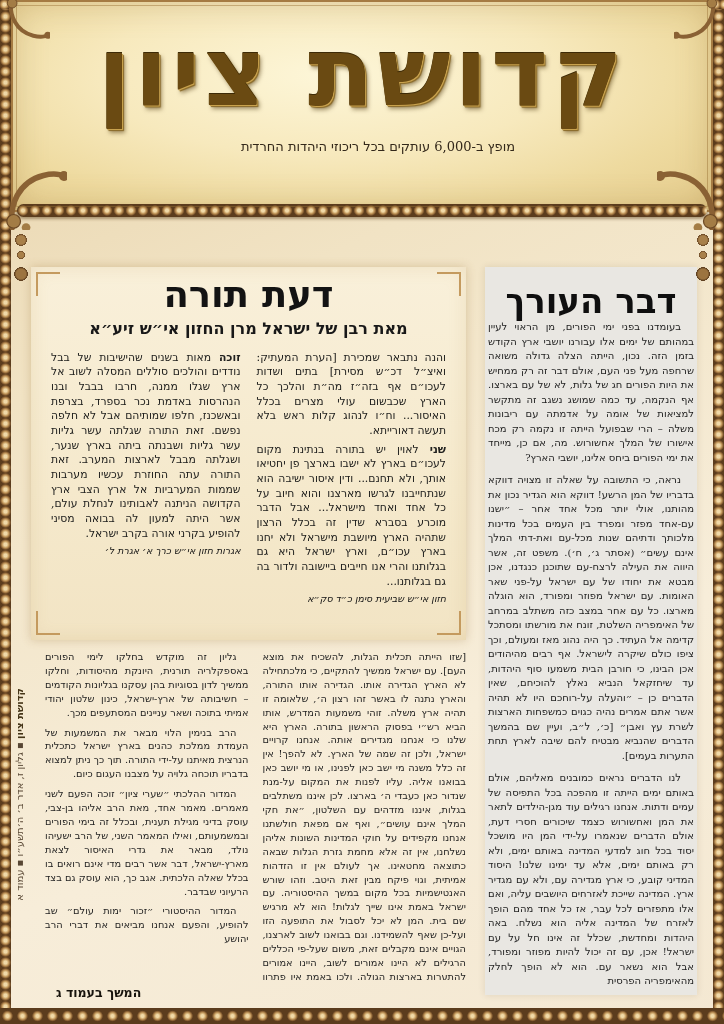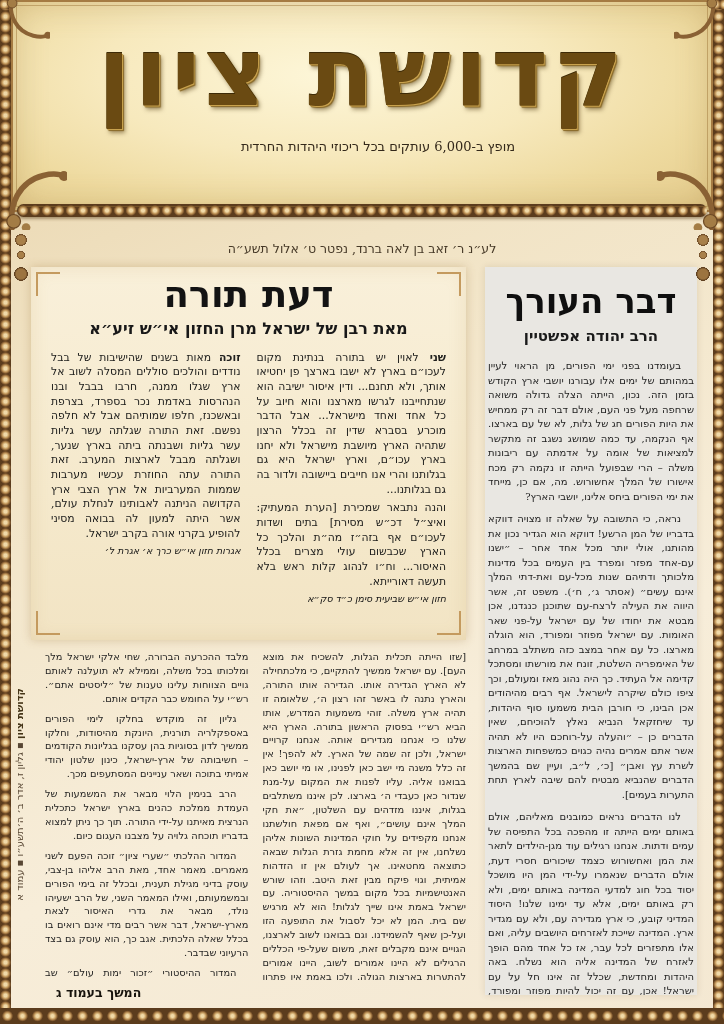--- a/index.html
+++ b/index.html
@@ -158,62 +158,59 @@
     <svg class="sw sw-tl">
         <use href="#swirl"></use>
       </svg>
     <svg class="sw sw-tr">
         <use href="#swirl"></use>
       </svg>
   </header>
   <div class="hang hang-l"></div>
   <div class="hang hang-r"></div>
 
-  <div class="dedication">לע״נ ר׳ זאב בן לאה ברנד, נפטר ט׳ אלול תשע״ה</div>
 
   <aside class="editor">
     <h2>דבר העורך</h2>
-    <h3>הרב יהודה אפשטיין</h3>
     <p>בעומדנו בפני ימי הפורים, מן הראוי לעיין במהותם של ימים אלו עבורנו יושבי ארץ הקודש בזמן הזה. נכון, הייתה הצלה גדולה משואה שרחפה מעל פני העם, אולם דבר זה רק ממחיש את היות הפורים חג של גלות, לא של עם בארצו. אף הנקמה, עד כמה שמושג נשגב זה מתקשר למציאות של אומה על אדמתה עם ריבונות משלה – הרי שבפועל הייתה זו נקמה רק מכח אישורו של המלך אחשורוש. מה, אם כן, מייחד את ימי הפורים ביחס אלינו, יושבי הארץ?</p>
     <p>נראה, כי התשובה על שאלה זו מצויה דווקא בדבריו של המן הרשע! דווקא הוא הגדיר נכון את מהותנו, אולי יותר מכל אחד אחר – ״ישנו עם-אחד מפזר ומפרד בין העמים בכל מדינות מלכותך ודתיהם שנות מכל-עם ואת-דתי המלך אינם עשים״ (אסתר ג׳, ח׳). משפט זה, אשר היווה את העילה לרצח-עם שתוכנן כנגדנו, אכן מבטא את יחודו של עם ישראל על-פני שאר האומות. עם ישראל מפוזר ומפורד, הוא הוגלה מארצו. כל עם אחר במצב כזה משתלב במרחב של האימפריה השלטת, זונח את מורשתו ומסתכל קדימה אל העתיד. כך היה נהוג מאז ומעולם, וכך ציפו כולם שיקרה לישראל. אף רבים מהיהודים אכן הבינו, כי חורבן הבית משמעו סוף היהדות, עד שיחזקאל הנביא נאלץ להוכיחם, שאין הדברים כן – ״והעלה על-רוחכם היו לא תהיה אשר אתם אמרים נהיה כגוים כמשפחות הארצות לשרת עץ ואבן״ [כ׳, ל״ב, ועיין שם בהמשך הדברים שהנביא מבטיח להם שיבה לארץ תחת התערות בעמים].</p>
     <p>לנו הדברים נראים כמובנים מאליהם, אולם באותם ימים הייתה זו מהפכה בכל התפיסה של עמים ודתות. אנחנו רגילים עוד מגן-הילדים לתאר את המן ואחשורוש כצמד שיכורים חסרי דעת, אולם הדברים שנאמרו על-ידי המן היו מושכל יסוד בכל חוג למדעי המדינה באותם ימים, ולא רק באותם ימים, אלא עד ימינו שלנו! היסוד המדיני קובע, כי ארץ מגדירה עם, ולא עם מגדיר ארץ. המדינה שייכת לאזרחים היושבים עליה, ואם אלו מתפזרים לכל עבר, אז כל אחד מהם הופך לאזרח של המדינה אליה הוא נשלח. באה היהדות ומחדשת, שכלל זה אינו חל על עם ישראל! אכן, עם זה יכול להיות מפוזר ומפורד, אבל הוא נשאר עם. הוא לא הופך לחלק מהאימפריה הפרסית</p>
   </aside>
 
   <section class="daat">
     <div class="corner c-tl"></div>
     <div class="corner c-tr"></div>
     <div class="corner c-bl"></div>
     <div class="corner c-br"></div>
     <h2>דעת תורה</h2>
     <h3>מאת רבן של ישראל מרן החזון אי״ש זיע״א</h3>
     <div class="daat-cols">
       <div class="daat-col">
+        <p>והנה נתבאר שמכירת [הערת המעתיק: ואיצ״ל דכ״ש מסירת] בתים ושדות לעכו״ם אף בזה״ז מה״ת והלכך כל הארץ שכבשום עולי מצרים בכלל האיסור... וח״ו לנהוג קלות ראש בלא תעשה דאורייתא.</p>
         <p>
           <b class="lead">שני</b>
           <span>לאוין יש בתורה בנתינת מקום לעכו״ם בארץ לא ישבו בארצך פן יחטיאו אותך, ולא תחנם... ודין איסור ישיבה הוא שנתחייבנו לגרשו מארצנו והוא חיוב על כל אחד ואחד מישראל... אבל הדבר מוכרע בסברא שדין זה בכלל הרצון שתהיה הארץ מיושבת מישראל ולא יחנו בארץ עכו״ם, וארץ ישראל היא גם בגלותנו והרי אנו חייבים ביישובה ולדור בה גם בגלותנו...</span>
         </p>
-        <p>והנה נתבאר שמכירת [הערת המעתיק: ואיצ״ל דכ״ש מסירת] בתים ושדות לעכו״ם אף בזה״ז מה״ת והלכך כל הארץ שכבשום עולי מצרים בכלל האיסור... וח״ו לנהוג קלות ראש בלא תעשה דאורייתא.</p>
         <div class="cite">חזון אי״ש שביעית סימן כ״ד סק״א</div>
       </div>
       <div class="daat-col">
         <p>
           <b class="lead">זוכה</b>
           <span>מאות בשנים שהישיבות של בבל נודדים והולכים סוללים המסלה לשוב אל ארץ שגלו ממנה, חרבו בבבל ובנו הנהרסות באדמת נכר בספרד, בצרפת ובאשכנז, חלפו שמותיהם אבל לא חלפה נפשם. זאת התורה שגלתה עשר גליות עשר גליות ושבנתה ביתה בארץ שנער, ושגלתה מבבל לארצות המערב. זאת התורה עתה החוזרת עכשיו מערבות שממות המערביות אל ארץ הצבי ארץ הקדושה הניתנה לאבותינו לנחלת עולם, אשר היתה למעון לה בבואה מסיני להופיע בקרני אורה בקרב ישראל.</span>
         </p>
         <div class="cite">אגרות חזון אי״ש כרך א׳ אגרת ל׳</div>
       </div>
     </div>
   </section>
 
   <section class="bottom">
     <div class="bcol">
       <p class="cont">[שזו הייתה תכלית הגלות, להשכיח את מוצא העם]. עם ישראל ממשיך להתקיים, כי מלכתחילה לא הארץ הגדירה אותו. הגדירה אותו התורה, והארץ נתנה לו באשר זהו רצון ה׳, שלאומה זו תהיה ארץ משלה. זוהי משמעות המדרש, אותו הביא רש״י בפסוק הראשון בתורה. הארץ היא שלנו כי אנחנו מגדירים אותה. אנחנו קרויים ישראל, ולכן זה שמה של הארץ. לא להפך! אין זה כלל משנה מי ישב כאן לפנינו, או מי יושב כאן בבואנו אליה. עליו לפנות את המקום על-מנת שנדור כאן כעבדי ה׳ בארצו. לכן איננו משתלבים בגלות, איננו מזדהים עם השלטון, ״את חקי המלך אינם עושים״, ואף אם מפאת חולשתנו אנחנו מקפידים על חוקי המדינות השונות אליהן נשלחנו, אין זה אלא מחמת גזרת הגלות שבאה כתוצאה מחטאינו. אך לעולם אין זו הזדהות אמיתית, וגוי פיקח מבין זאת היטב. וזהו שורש האנטישמיות בכל מקום במשך ההיסטוריה. עם ישראל באמת אינו שייך לגלות! הוא לא מרגיש שם בית. המן לא יכל לסבול את התופעה הזו ועל-כן שאף להשמידנו. וגם בבואנו לשוב לארצנו, הגויים אינם מקבלים זאת, משום שעל-פי הכללים הרגילים לא היינו אמורים לשוב, היינו אמורים להתערות בארצות הגולה. ולכן באמת אין פתרון לעימות כאן בארץ</p>
     </div>
     <div class="bcol">
-      <p class="cont">מלבד ההכרעה הברורה, שחי אלקי ישראל מלך ומלכותו בכל משלה, וממילא לא תועלנה לאותם גויים הצווחות עלינו טענות של ״ליסטים אתם״. רש״י על החומש כבר הקדים אותם.</p>
       <p>גליון זה מוקדש בחלקו לימי הפורים באספקלריה תורנית, היונקת מהיסודות, וחלקו ממשיך לדון בסוגיות בהן עסקנו בגליונות הקודמים – חשיבותה של ארץ-ישראל, כינון שלטון יהודי אמיתי בתוכה ושאר עניינים המסתעפים מכך.</p>
       <p>הרב בנימין הלוי מבאר את המשמעות של העמדת ממלכת כהנים בארץ ישראל כתכלית הנרצית מאיתנו על-ידי התורה. תוך כך ניתן למצוא בדבריו תוכחה גלויה על מצבנו העגום כיום.</p>
       <p>המדור ההלכתי ״שערי ציון״ זוכה הפעם לשני מאמרים. מאמר אחד, מאת הרב אליהו בן-צבי, עוסק בדיני מגילת תענית, ובכלל זה בימי הפורים ובמשמעותם, ואילו המאמר השני, של הרב ישעיהו נולד, מבאר את גדרי האיסור לצאת מארץ-ישראל, דבר אשר רבים מדי אינם רואים בו בכלל שאלה הלכתית. אגב כך, הוא עוסק גם בצד הרעיוני שבדבר.</p>
       <p>המדור ההיסטורי ״זכור ימות עולם״ שב להופיע, והפעם אנחנו מביאים את דברי הרב יהושע</p>
     </div>
   </section>
 
   <div class="continued">המשך בעמוד ג</div>
 
   <div class="vtext">

